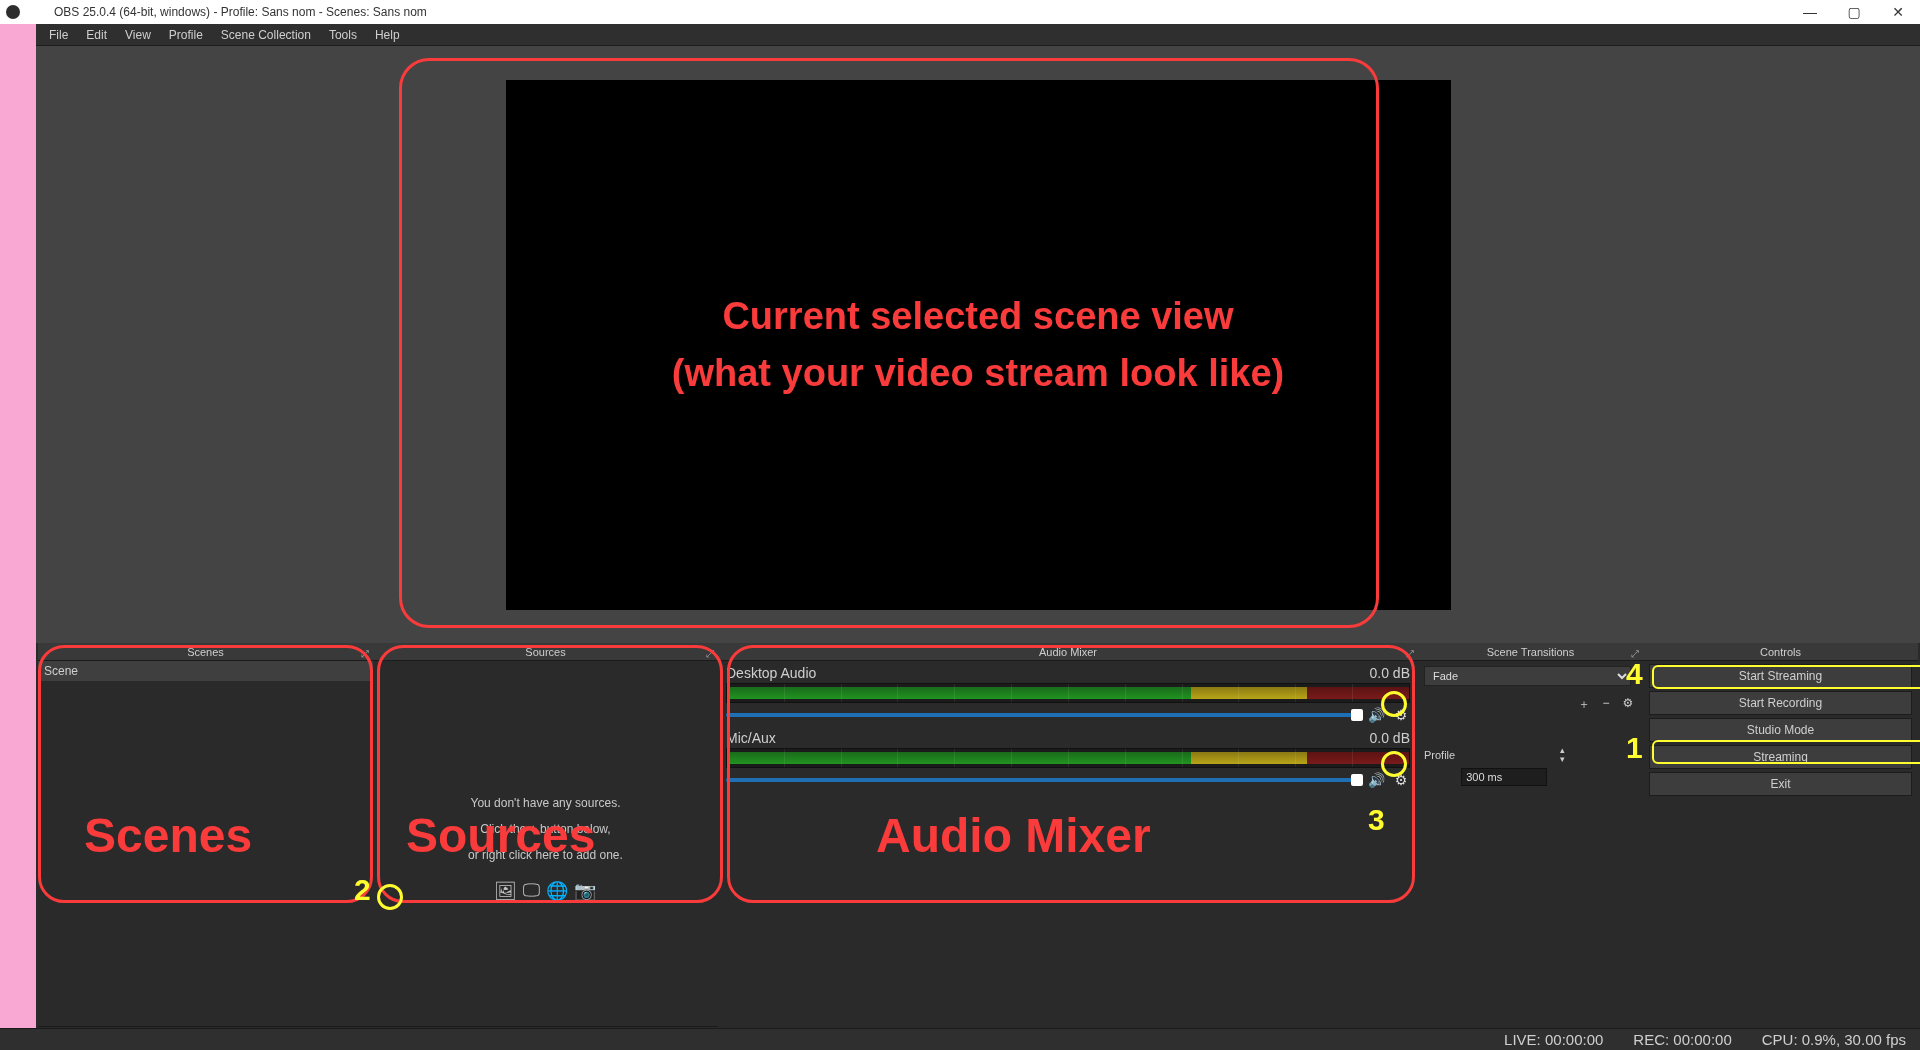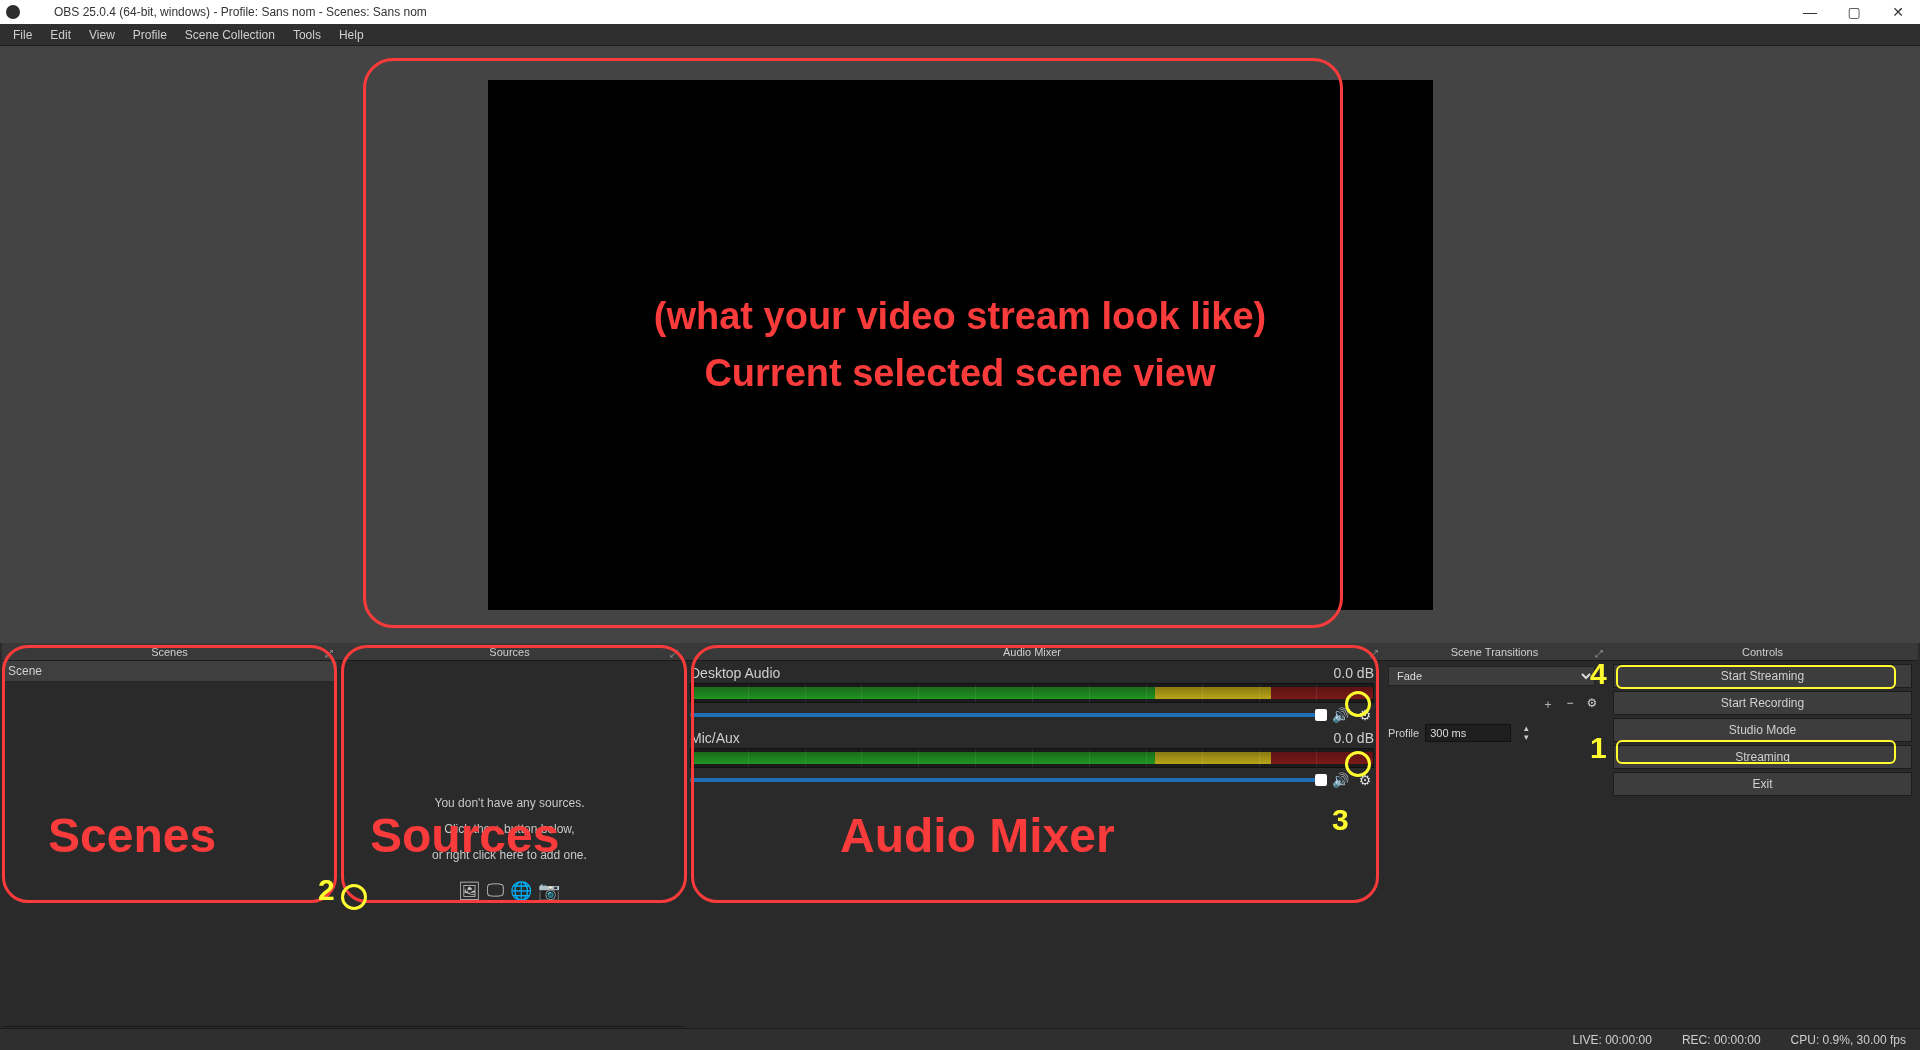--- a/index.html
+++ b/index.html
@@ -3,21 +3,21 @@
 <meta charset="utf-8">
 <style>
   * { box-sizing:border-box; margin:0; padding:0; font-family:"Segoe UI",Arial,sans-serif; }
   body { background:#fff; width:1920px; height:1050px; overflow:hidden; position:relative; }
 
   .titlebar { height:24px; width:100%; background:#fff; display:flex; align-items:center; padding-left:6px; font-size:12px; color:#333;gap:28px; }
   .titlebar .app-icon { width:14px; height:14px; border-radius:50%; background:#2d2d2d; margin-right:6px; display:inline-block; }
   .win-ctrls { margin-left:auto; display:flex; }
   .win-ctrls div { width:44px; height:24px; display:flex; align-items:center; justify-content:center; font-size:14px; } 
 
-  .app { position:absolute; top:24px; left:0; right:0; bottom:0; background:#15803d; color:#cfcfcf; display:flex; flex-direction:column; }
+  .app { position:absolute; top:24px; left:0; right:0; bottom:0; background:#f9a8d4; color:#cfcfcf; display:flex; flex-direction:column;padding-left:36px; }
 
   .menubar { height:22px; background:#2f2f2f; border-bottom:1px solid #1c1c1c; display:flex; align-items:center; font-size:12px; padding-left:4px; }
   .menubar span { padding:0 9px; cursor:pointer; }
 
   .preview-area { flex:0 0 auto; height:597px; background:#444; display:flex; align-items:center; justify-content:center; position:relative; }
   .preview { width:945px; height:530px; background:#000; display:flex; flex-direction:column; align-items:center; justify-content:center; }
   .preview .overlay-line { color:#f93b3b; font-size:38px; font-weight:700; text-align:center; line-height:1.5; }
   .preview-ring { position:absolute; border:3px solid #f93b3b; border-radius:30px; pointer-events:none; }
 
   .docks { flex:1 1 auto; background:#2a2a2a; display:flex; position:relative; padding:0 2px; }
@@ -47,28 +47,28 @@
   .meter .ticks { position:absolute; inset:0; display:flex; }
   .meter .ticks span { flex:1; border-left:1px solid rgba(255,255,255,0.08); }
   .vol-row { display:flex; align-items:center; gap:6px; margin-top:3px; }
   .vol-track { flex:1; height:4px; background:#1e6fb3; position:relative; border-radius:2px; }
   .vol-knob { position:absolute; right:0; top:-4px; width:12px; height:12px; background:#fff; border-radius:2px; }
   .vol-icons { display:flex; align-items:center; gap:6px; color:#ddd; font-size:14px; }
   .gear { width:18px; height:18px; border-radius:50%; display:flex; align-items:center; justify-content:center; }
 
   .transitions-dock { width:225px; }
   .trans-row { padding:5px 6px; display:flex; align-items:center; font-size:11px; }
-  .trans-input { background:#1e1e1e; border:1px solid #111; color:#ddd; font-size:11px; padding:2px 4px; width:86px; }
+  .trans-input { background:#1e1e1e; border:1px solid #111; color:#ddd; font-size:11px; padding:2px 4px; width:86px;margin-top:44px; }
   .trans-select { flex:1; margin-right:6px; background:#3d3d3d; border:1px solid #222; color:#ddd; font-size:11px; padding:2px 4px; }
   .mini-btn { width:18px; height:18px; font-size:12px; color:#ccc; text-align:center; cursor:pointer; }
 
   .controls-dock { width:295px; }
   .ctrl-btn { margin:3px 6px; padding:4px 0; text-align:center; font-size:12px; background:#3d3d3d; border:1px solid #1c1c1c; cursor:pointer; }
 
-  .statusbar { position:absolute; bottom:0; left:0; right:0; height:22px; background:#2f2f2f; display:flex; align-items:center; justify-content:flex-end; gap:30px; padding-right:14px; font-size:12px; border-top:1px solid #1b1b1b; }
+  .statusbar { position:absolute; bottom:0; left:0; right:0; height:22px; background:#2f2f2f; display:flex; align-items:center; justify-content:flex-end; gap:30px; padding-right:14px; font-size:15px; border-top:1px solid #1b1b1b; }
 
   .anno-ring { position:absolute; border:3px solid #f93b3b; border-radius:26px; pointer-events:none; z-index:60; }
   .anno-label { position:absolute; color:#f93b3b; font-size:48px; font-weight:700; pointer-events:none; z-index:62; }
   .anno-yellow { position:absolute; border:2.5px solid #fffc30; border-radius:6px; pointer-events:none; z-index:61; }
   .anno-ycircle { position:absolute; border:3px solid #fffc30; border-radius:50%; pointer-events:none; z-index:61; }
   .anno-num { position:absolute; color:#fffc30; font-size:30px; font-weight:800; pointer-events:none; z-index:63; }
 </style>
 </head>
 <body>
 
@@ -89,22 +89,22 @@
     <span>Edit</span>
     <span>View</span>
     <span>Profile</span>
     <span>Scene Collection</span>
     <span>Tools</span>
     <span>Help</span>
   </div>
 
   <div class="preview-area">
     <div class="preview">
+      <div class="overlay-line">Current selected scene view</div>
       <div class="overlay-line">(what your video stream look like)</div>
-      <div class="overlay-line">Current selected scene view</div>
     </div>
     <div class="preview-ring" style="left:363px; top:12px; width:980px; height:570px;"></div>
   </div>
 
   <div class="docks">
 
     <div class="dock scenes-dock">
       <div class="dock-title">
         <span>Scenes</span>
         <span class="pop">⤢</span>

